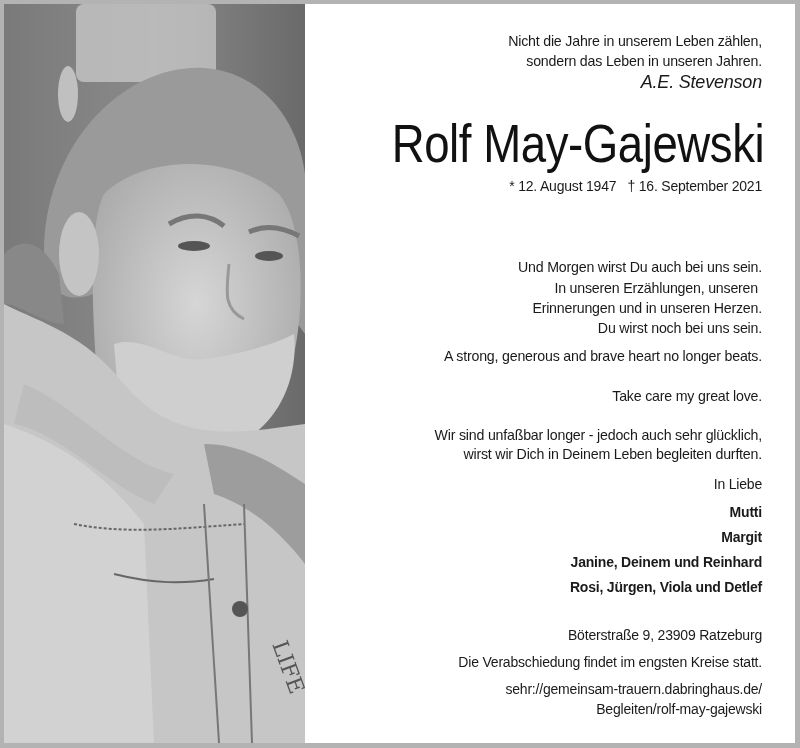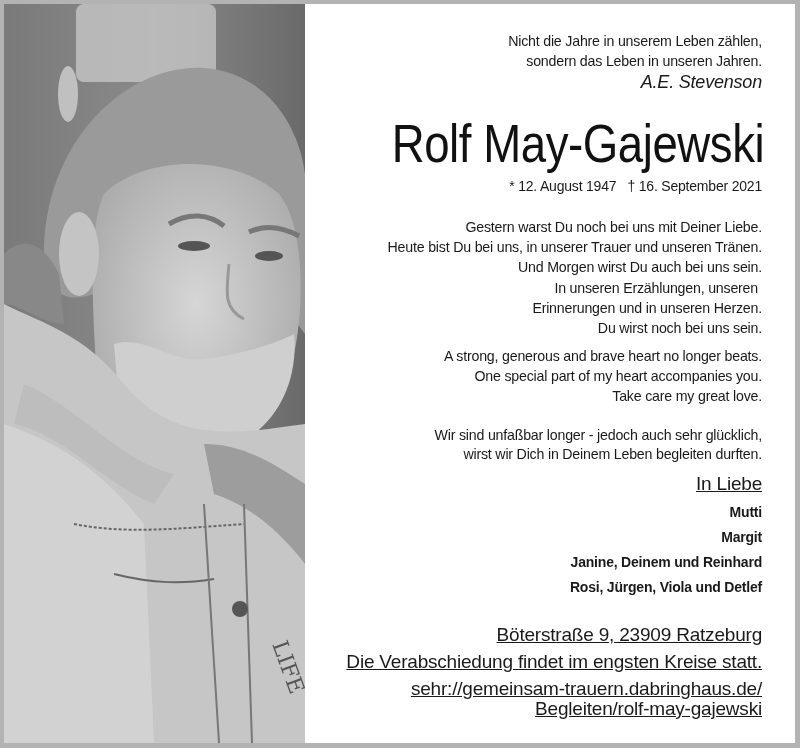--- a/index.html
+++ b/index.html
@@ -27,21 +27,21 @@
   }
   .quote { }
   .attr { font-style: italic; font-size: 18px; }
   .name {
     position: absolute; right: 31px; top: 107px; white-space: nowrap;
     font-size: 53px; line-height: 66px; letter-spacing: -0.5px; color: #111;
     transform: scaleX(0.86); transform-origin: right center;
   }
   .dates { font-size: 14px; }
   .bold { font-weight: bold; font-size: 14px; line-height: 24px; letter-spacing: -0.2px; color: #1a1a1a; }
-  .small { font-size: 19px; text-decoration: underline; }
+  .small { font-size: 14px; }
 </style>
 </head>
 <body>
 
 <div class="card">
 
   <div class="photo">
     <svg width="301" height="739" viewBox="0 0 301 739">
       <defs>
         <linearGradient id="bg" x1="0" y1="0" x2="1" y2="0">
@@ -98,29 +98,26 @@
     <div class="r quote" style="top:47px">sondern das Leben in unseren Jahren.</div>
     <div class="r attr" style="top:68px">A.E. Stevenson</div>
 
     <div class="name">Rolf May-Gajewski</div>
 
     <div class="r dates" style="top:172px">
       <span>* 12. August 1947</span>&nbsp;&nbsp;
       <span>† 16. September 2021</span>
     </div>
 
-    <div class="r" style="top:213px">Gestern warst Du noch bei uns mit Deiner Liebe.</div>
-    <div class="r" style="top:233px">Heute bist Du bei uns, in unserer Trauer und unseren Tränen.</div>
     <div class="r" style="top:253px">Und Morgen wirst Du auch bei uns sein.</div>
     <div class="r" style="top:274px;right:37px">In unseren Erzählungen, unseren</div>
     <div class="r" style="top:294px">Erinnerungen und in unseren Herzen.</div>
     <div class="r" style="top:314px">Du wirst noch bei uns sein.</div>
 
     <div class="r" style="top:342px">A strong, generous and brave heart no longer beats.</div>
-    <div class="r" style="top:362px">One special part of my heart accompanies you.</div>
     <div class="r" style="top:382px">Take care my great love.</div>
 
     <div class="r" style="top:421px">Wir sind unfaßbar longer - jedoch auch sehr glücklich,</div>
     <div class="r" style="top:440px">wirst wir Dich in Deinem Leben begleiten durften.</div>
 
     <div class="r small" style="top:470px">In Liebe</div>
 
     <div class="r bold" style="top:496px">Mutti</div>
     <div class="r bold" style="top:521px">Margit</div>
     <div class="r bold" style="top:546px">Janine, Deinem und Reinhard</div>

